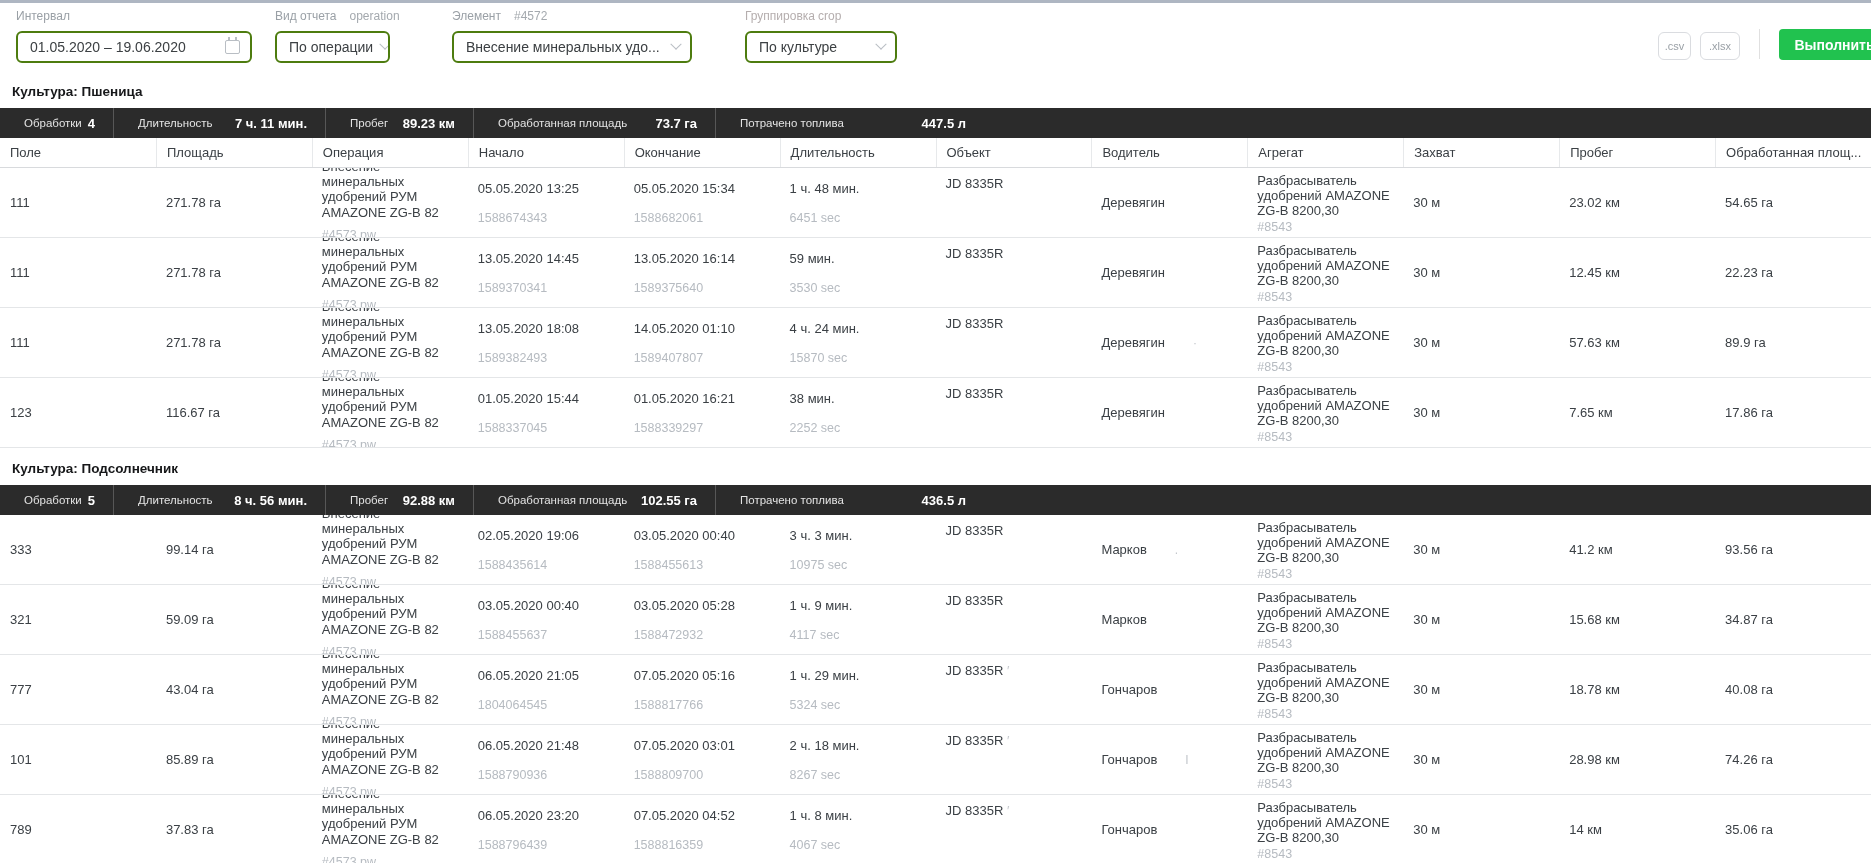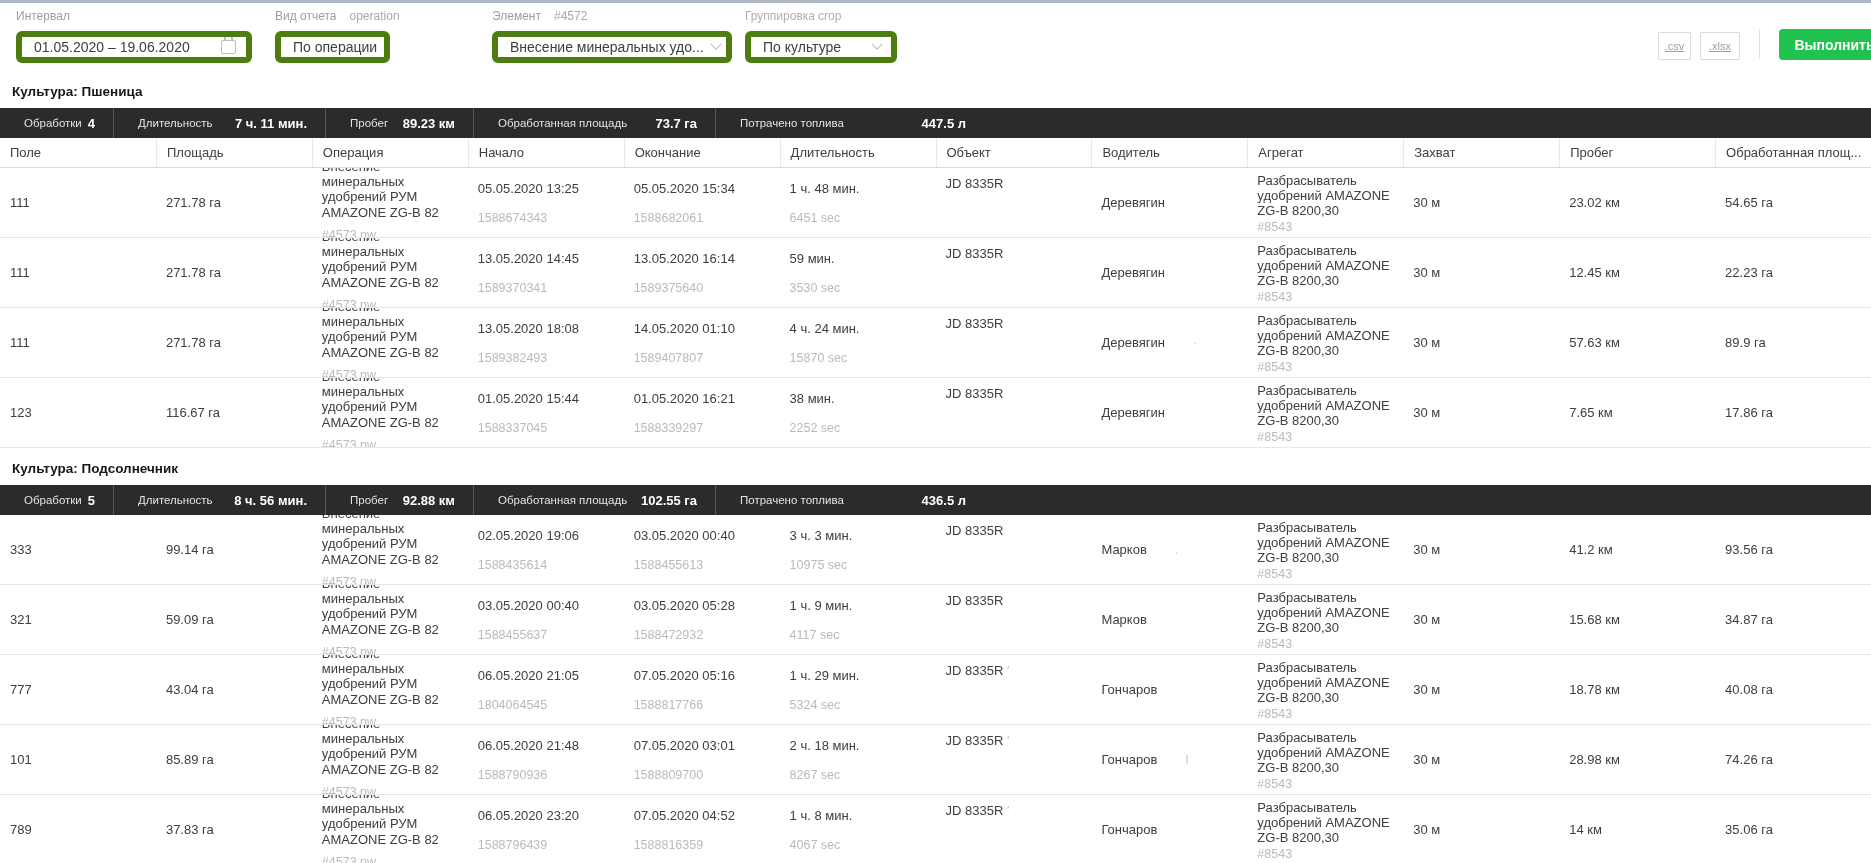--- a/index.html
+++ b/index.html
@@ -10,31 +10,31 @@
     border-top:3px solid #aeb6c2;
   }
   
   .filters { position:relative; height:68px; background:#fff; }
   .fgroup { position:absolute; top:6px; }
   .flabel { font-size:12px; color:#9aa0a6; margin-bottom:8px; white-space:nowrap; }
   .flabel .sub { margin-left:13px; color:#a4a9ae; }
   .fg-grouping .flabel { color:#b5aeae; }
   .fg-grouping .flabel .sub { margin-left:3px; color:#b5aeae; }
   .fbox {
-    height:32px; border:6px solid #4d7c0f; border-radius:6px; background:#fff;
+    height:32px; border:2px solid #4d7c0f; border-radius:6px; background:#fff;
     display:flex; align-items:center; justify-content:space-between;
     padding:0 10px 0 12px; font-size:14px; color:#3c4043; cursor:pointer; white-space:nowrap; overflow:hidden;
   }
   .chevron { width:8px; height:8px; border-right:1.5px solid #b9bec4; border-bottom:1.5px solid #b9bec4;
     transform:rotate(45deg) translate(-2px,-2px); flex:0 0 auto; margin-left:8px; }
   .cal { width:15px; height:14px; border:1.5px solid #b9bec4; border-radius:2px; position:relative; flex:0 0 auto; margin-left:8px;}
   .cal:before { content:""; position:absolute; left:2px; top:-4px; width:2px; height:3px; background:#b9bec4; }
   .cal:after  { content:""; position:absolute; right:2px; top:-4px; width:2px; height:3px; background:#b9bec4; }
-  .file-btn { position:absolute; height:28px; border:1px solid #dadce0; border-radius:1px; background:#fff;
-    color:#9aa0a6; font-size:11px; display:flex; align-items:center; justify-content:center; cursor:pointer;text-decoration:underline; }
+  .file-btn { position:absolute; height:28px; border:1px solid #dadce0; border-radius:6px; background:#fff;
+    color:#9aa0a6; font-size:11px; display:flex; align-items:center; justify-content:center; cursor:pointer; }
   .btn-divider { position:absolute; width:1px; height:30px; background:#e0e0e0; }
   .run-btn { position:absolute; height:31px; background:#21c24f; border:none; border-radius:4px;
     color:#fff; font-weight:bold; font-size:14px; display:flex; align-items:center; justify-content:center; cursor:pointer; }
   
   .section-title { font-size:13.5px; font-weight:bold; color:#17181a; padding:13px 12px 9px 12px; }
   .sumbar { height:30px; background:#2b2b2b; display:flex; align-items:stretch; color:#fff; }
   .seg { display:flex; align-items:center; }
   .seg.div { border-right:1px solid #575757; }
   .seg:nth-child(1){ width:114px; } .seg:nth-child(2){ width:212px; }
   .seg:nth-child(3){ width:148px; } .seg:nth-child(4){ width:242px; }
@@ -80,21 +80,21 @@
   <div class="fgroup" style="left:275px;">
     <div class="flabel">
       <span>Вид отчета</span><span class="sub">operation</span>
     </div>
     <div class="fbox" style="width:115px;">
       <span>По операции</span>
       <span class="chevron"></span>
     </div>
   </div>
 
-  <div class="fgroup" style="left:492px;">
+  <div class="fgroup" style="left:452px;">
     <div class="flabel">
       <span>Элемент</span><span class="sub">#4572</span>
     </div>
     <div class="fbox" style="width:240px;">
       <span>Внесение минеральных удо...</span>
       <span class="chevron"></span>
     </div>
   </div>
 
   <div class="fgroup fg-grouping" style="left:745px;">

